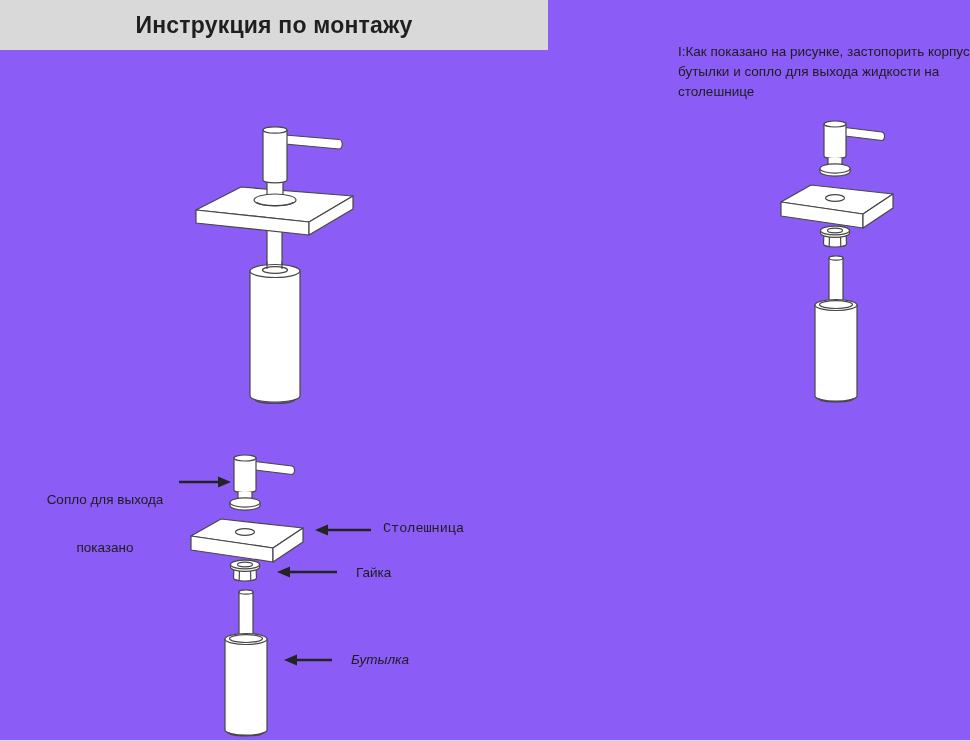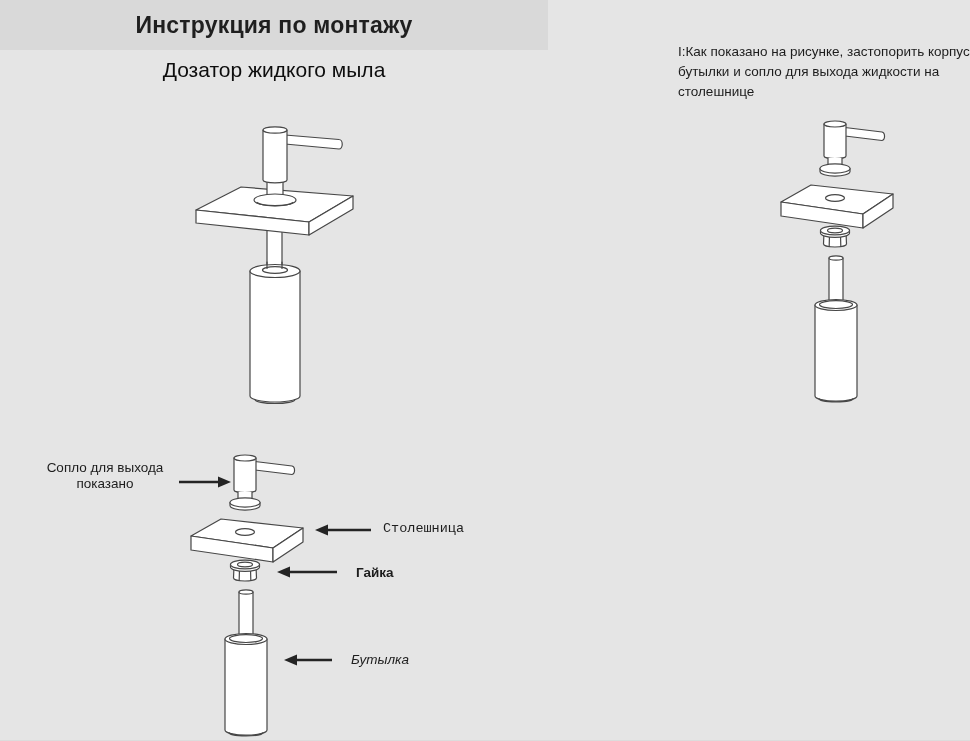--- a/index.html
+++ b/index.html
@@ -1,17 +1,17 @@
 <!DOCTYPE html>
 <html style="--header-background: #d9d9d9; --line-art: #474747; --text: #1d1d1d;"><head>
 <meta charset="utf-8">
 <style>
   html,body { margin:0; padding:0; background:#fff; }
   .page {
-    position:relative; width:970px; height:740px; background:#e5e5e5;
+    position:relative; width:970px; height:740px; background:#8b5cf6;
     font-family:"Liberation Sans", sans-serif; color:var(--text,#1d1d1d);
     overflow:hidden; border-bottom:1px solid #dcdcdc;
   }
   .header-bar {
     position:absolute; left:0; top:0; width:548px; height:50px;
     background:var(--header-background,#d9d9d9);
   }
   .header-title {
     width:100%; text-align:center; line-height:50px;
     font-size:23px; font-weight:600; color:#1f1f1f; letter-spacing:.2px;
@@ -20,38 +20,37 @@
     position:absolute; left:0; top:58px; width:548px; text-align:center;
     font-size:21px; color:#0d0d0d;
   }
   .instruction-text {
     position:absolute; left:678px; top:42px; width:300px;
     font-size:13.5px; line-height:20px; color:var(--text,#1d1d1d);
   }
   .instruction-text span { display:block; }
   .fig { position:absolute; }
   .part-label { position:absolute; font-size:13.5px; line-height:16px; color:var(--text,#1d1d1d); }
-  .part-label span { display:block; }
+  .part-label span { display:block;margin-top:32px; }
   .nozzle-label { left:38px; top:460px; width:134px; text-align:center; }
   .countertop-label { left:383px; top:521px;font-family:Liberation Mono, monospace; }
-  .nut-label { left:356px; top:565px;font-weight:bold; }
+  .nut-label { left:356px; top:565px; }
   .bottle-label { left:351px; top:652px;font-style:italic; }
   .arrow { position:absolute; }
   .arrow line { stroke:#242424; stroke-width:2.4; }
   .arrow polygon { fill:#242424; }
 </style>
 </head>
 <body>
 
 <div class="page">
 
   <div class="header-bar">
     <div class="header-title">Инструкция по монтажу</div>
   </div>
-  <div class="product-subtitle">Дозатор жидкого мыла</div>
 
   <div class="instruction-text">
     <span>I:Как показано на рисунке, застопорить корпус</span>
     <span>бутылки и сопло для выхода жидкости на</span>
     <span>столешнице</span>
   </div>
 
   <svg width="0" height="0" style="position:absolute" aria-hidden="true">
     <defs>
       <g id="exploded-fig" stroke="#474747" stroke-width="1.2" fill="none" stroke-linejoin="round" stroke-linecap="round">

